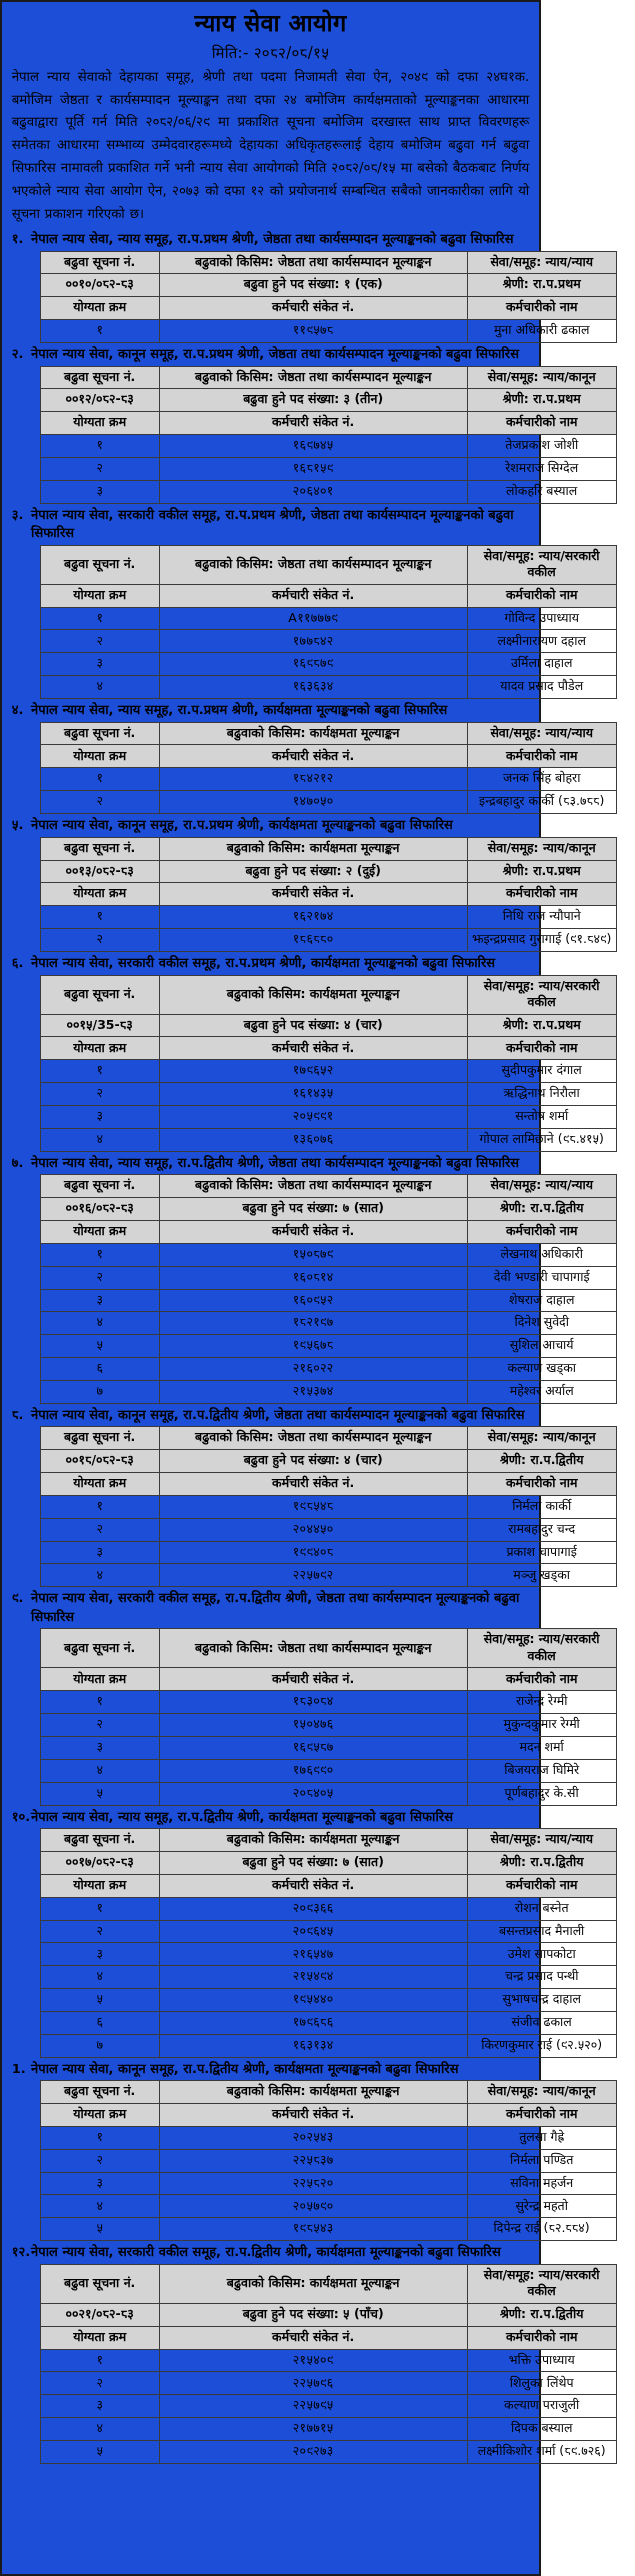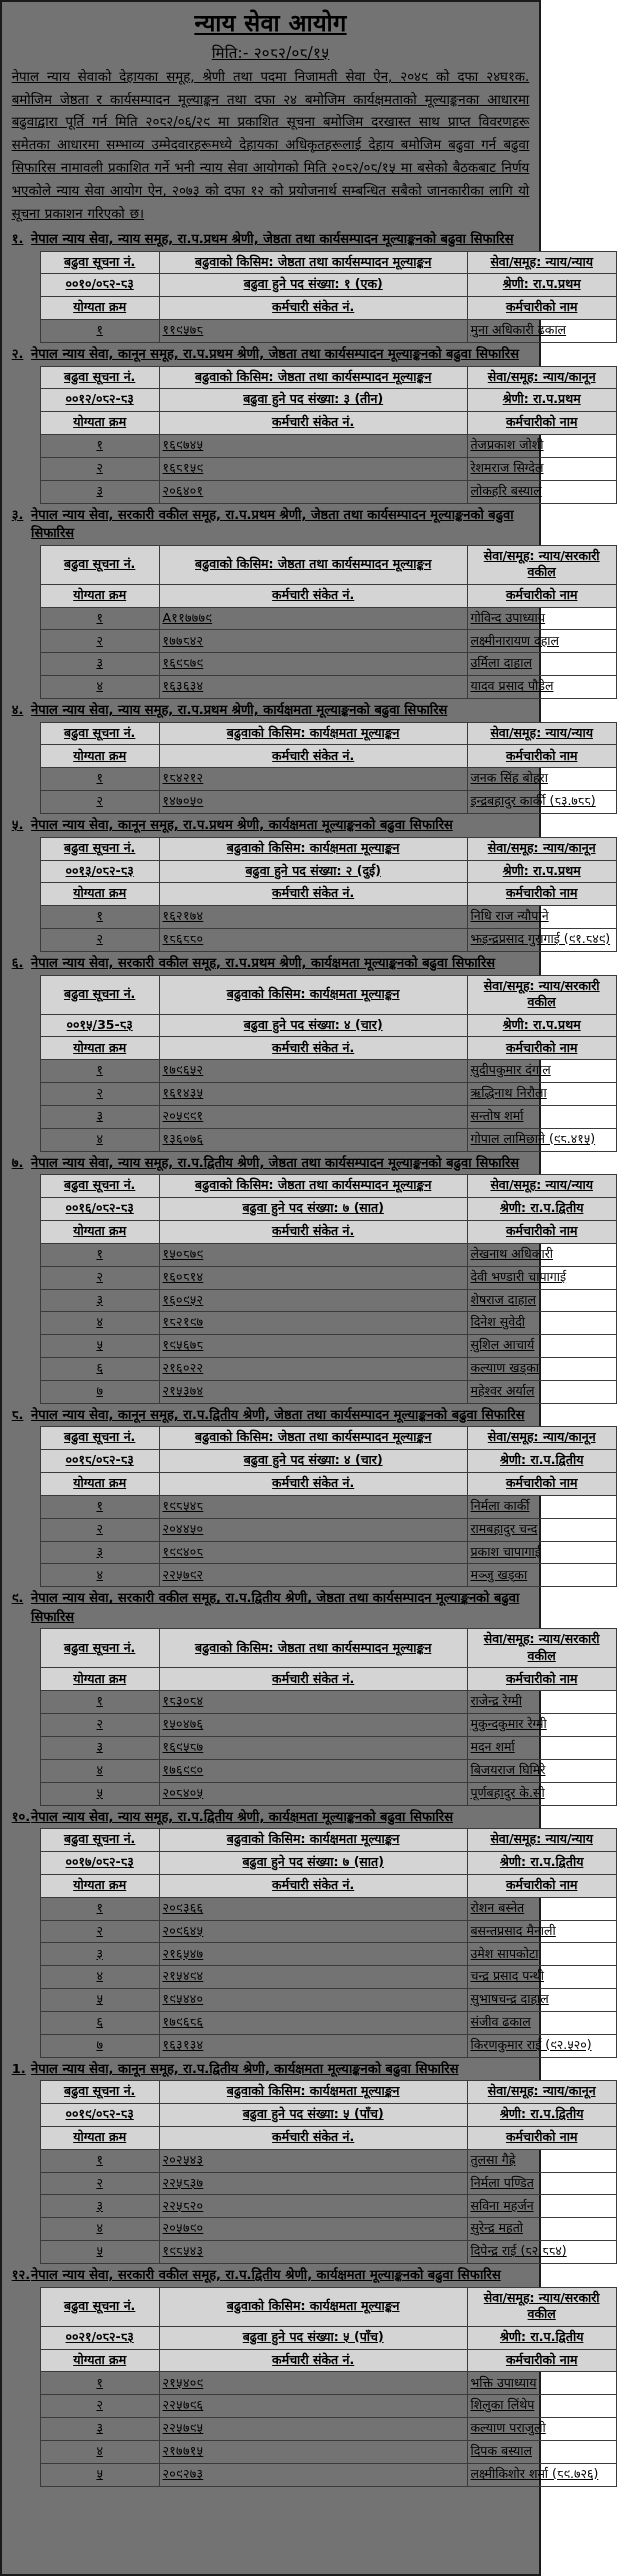--- a/index.html
+++ b/index.html
@@ -12,23 +12,22 @@
     width: 635px;
     font-family: "DejaVu Sans", "Liberation Sans", sans-serif;
     color: #000;
     -webkit-font-smoothing: none;
   }
   .page {
     width: 541px;
     min-height: 2576px;
     border: 2.1px solid #1a1a1a;
     padding: 4.2px 9.7px 7px 9.7px;
-    background: #737373;
+    background: #1d4ed8;
     position: relative;
-    text-decoration: underline;
   }
 
   
   .masthead { text-align: center; padding: 2.8px 0 1.4px 0; }
   .org-title {
     font-size: 23.6px;
     font-weight: 700;
     letter-spacing: 0.3px;
     line-height: 1.12;
     margin: 1.4px 0 2.8px 0;
@@ -100,22 +99,22 @@
   table.promo td.hdr {
     background: #d4d4d4;
     font-weight: 700;
     text-align: center;
   }
   .col-a { width: 119px; }
   .col-b { width: 308px; }
   .col-c { width: 149px; }
 
   td.cell-num { text-align: center; font-size: 12.7px; }
-  td.cell-code { font-size: 12.7px; letter-spacing: 0.3px; }
-  td.cell-name { text-align: left; font-size: 12.7px; padding-left: 4.8px; }
+  td.cell-code { text-align: center; font-size: 12.7px; letter-spacing: 0.3px; }
+  td.cell-name { text-align: center; font-size: 12.7px; padding-left: 4.8px; }
 
   td.notice-no {
     text-align: center;
     font-weight: 700;
     font-size: 12px;
     letter-spacing: 0px;
   }
   td.kisim { font-size: 12px; }
   td.sewa { font-size: 12px; }
   td.padsankhya { font-size: 12.5px; }
@@ -625,25 +624,20 @@
             <col class="col-b">
             <col class="col-c">
           </colgroup>
           <tbody>
             <tr>
               <td class="hdr notice-no">बढुवा सूचना नं.</td>
               <td class="hdr kisim">बढुवाको किसिम: कार्यक्षमता मूल्याङ्कन</td>
               <td class="hdr sewa">सेवा/समूह: न्याय/कानून</td>
             </tr>
             <tr>
-              <td class="hdr notice-no">००१९/०८२-८३</td>
-              <td class="hdr padsankhya">बढुवा हुने पद संख्या: ५ (पाँच)</td>
-              <td class="hdr sreni">श्रेणी: रा.प.द्वितीय</td>
-            </tr>
-            <tr>
               <td class="hdr">योग्यता क्रम</td>
               <td class="hdr">कर्मचारी संकेत नं.</td>
               <td class="hdr">कर्मचारीको नाम</td>
             </tr>
             <tr>
               <td class="cell-num">१</td>
               <td class="cell-code">२०२५४३</td>
               <td class="cell-name">तुलसा गैह्रे</td>
             </tr>
             <tr>

